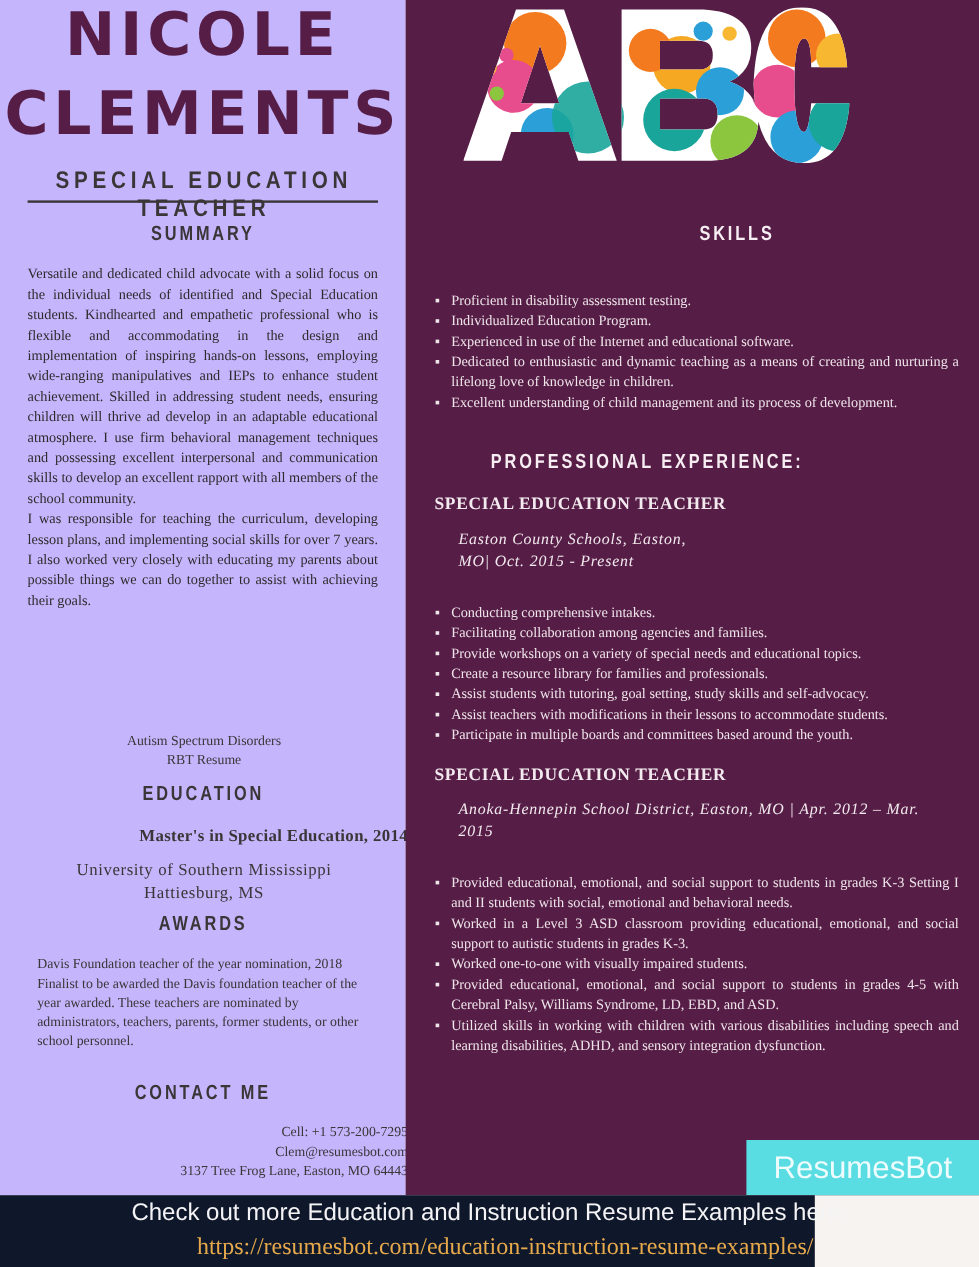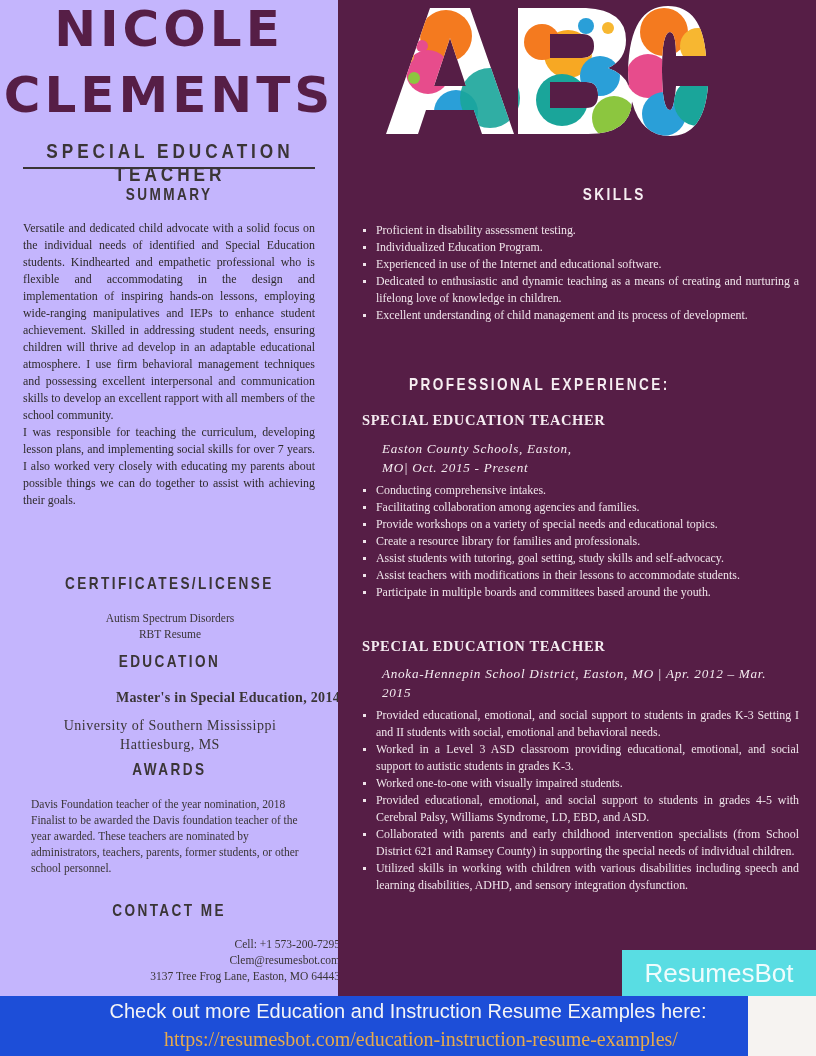--- a/index.html
+++ b/index.html
@@ -63,21 +63,21 @@
     position: absolute; font-family: "Liberation Sans", sans-serif; font-weight: bold;
     color: #f6eef2; font-size: 17px; letter-spacing: 3px;
   }
   .r-head span { display: inline-block; transform: scaleX(0.8); transform-origin: left center; }
   .skills-head { top: 185px; left: 338px; width: 552px; text-align: center; }
   .skills-head span { transform-origin: center; }
   .pe-head { top: 375px; left: 362px; padding-left: 47px; }
 
   ul.blist {
     position: absolute; left: 362px; width: 437px; list-style: none;
-    font-size: 11.9px; line-height: 17px; color: #efe4ea; text-align: justify;
+    font-size: 11.9px; line-height: 17px; color: #efe4ea; text-align: justify; margin-top: 20px;
   }
   ul.blist li { position: relative; padding-left: 14px; }
   ul.blist li::before {
     content: ""; position: absolute; left: 1px; top: 7px; width: 3px; height: 3px; background: #efe4ea;
   }
 
   .job-title-r {
     position: absolute; left: 362px; font-size: 14.5px; font-weight: bold;
     letter-spacing: 0.6px; color: #f3eaef;
   }
@@ -87,22 +87,22 @@
   }
 
   .brand {
     position: absolute; left: 622px; top: 950px; width: 194px; height: 46px;
     background: #59dde3; color: #eefcfd;
     font-family: "Liberation Sans", sans-serif; font-size: 26px;
     display: flex; align-items: center; justify-content: center;
   }
 
   .footer {
-    position: absolute; left: 0; top: 996px; width: 748px; height: 60px;
-    background: #1d4ed8; text-align: center;
+    position: absolute; left: 0; top: 996px; width: 679px; height: 60px;
+    background: #0f172a; text-align: center;
     font-family: "Liberation Sans", sans-serif;
   }
   .footer .f1 { position: absolute; top: 4px; left: 0; width: 816px; color: #f4f4f6; font-size: 20px; }
   .footer .f2 { position: absolute; top: 32px; left: 13px; width: 816px; color: #e6a94c; font-size: 20px; font-family: Liberation Serif, serif; }
 </style>
 </head>
 <body>
 
 <div class="left">
   <div class="name">
@@ -111,21 +111,20 @@
   </div>
   <div class="job-title">SPECIAL EDUCATION TEACHER</div>
   <div class="title-rule"></div>
 
   <div class="sec-head" style="top:185px"><span>SUMMARY</span></div>
   <div class="summary">
     <p>Versatile and dedicated child advocate with a solid focus on the individual needs of identified and Special Education students. Kindhearted and empathetic professional who is flexible and accommodating in the design and implementation of inspiring hands-on lessons, employing wide-ranging manipulatives and IEPs to enhance student achievement. Skilled in addressing student needs, ensuring children will thrive ad develop in an adaptable educational atmosphere. I use firm behavioral management techniques and possessing excellent interpersonal and communication skills to develop an excellent rapport with all members of the school community.</p>
     <p>I was responsible for teaching the curriculum, developing lesson plans, and implementing social skills for over 7 years. I also worked very closely with educating my parents about possible things we can do together to assist with achieving their goals.</p>
   </div>
 
-  <div class="sec-head" style="top:574px"><span>CERTIFICATES/LICENSE</span></div>
   <div class="center-block cert">
     <div>Autism Spectrum Disorders</div>
     <div>RBT Resume</div>
   </div>
 
   <div class="sec-head" style="top:652px"><span>EDUCATION</span></div>
   <div class="center-block edu-degree">Master's in Special Education, 2014</div>
   <div class="center-block edu-school">
     <div>University of Southern Mississippi</div>
     <div>Hattiesburg, MS</div>
@@ -213,21 +212,20 @@
 <div class="job-title-r" style="top:638px">SPECIAL EDUCATION TEACHER</div>
 <div class="job-meta" style="top:664px">
   <div>Anoka-Hennepin School District, Easton, MO | Apr. 2012 – Mar.</div>
   <div>2015</div>
 </div>
 <ul class="blist" style="top:707px">
   <li>Provided educational, emotional, and social support to students in grades K-3 Setting I and II students with social, emotional and behavioral needs.</li>
   <li>Worked in a Level 3 ASD classroom providing educational, emotional, and social support to autistic students in grades K-3.</li>
   <li>Worked one-to-one with visually impaired students.</li>
   <li>Provided educational, emotional, and social support to students in grades 4-5 with Cerebral Palsy, Williams Syndrome, LD, EBD, and ASD.</li>
-  <li>Collaborated with parents and early childhood intervention specialists (from School District 621 and Ramsey County) in supporting the special needs of individual children.</li>
   <li>Utilized skills in working with children with various disabilities including speech and learning disabilities, ADHD, and sensory integration dysfunction.</li>
 </ul>
 
 <div class="brand">ResumesBot</div>
 
 <div class="footer">
   <div class="f1">Check out more Education and Instruction Resume Examples here:</div>
   <div class="f2">https://resumesbot.com/education-instruction-resume-examples/</div>
 </div>
 

